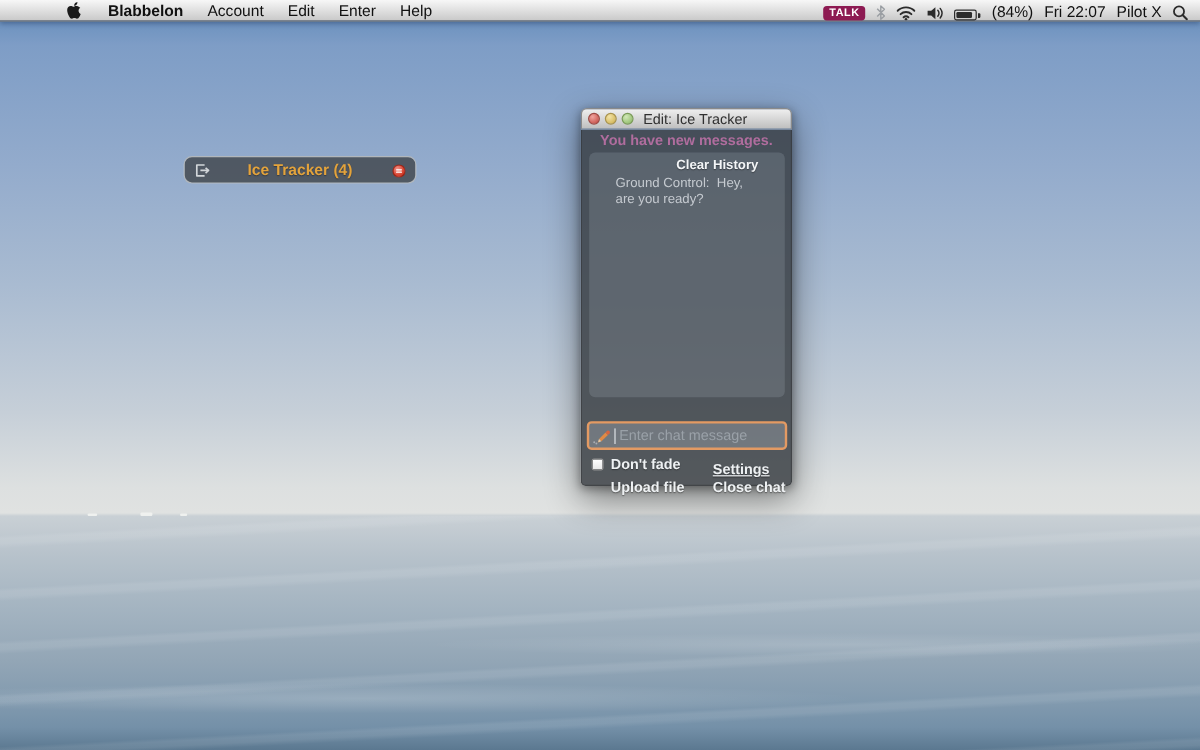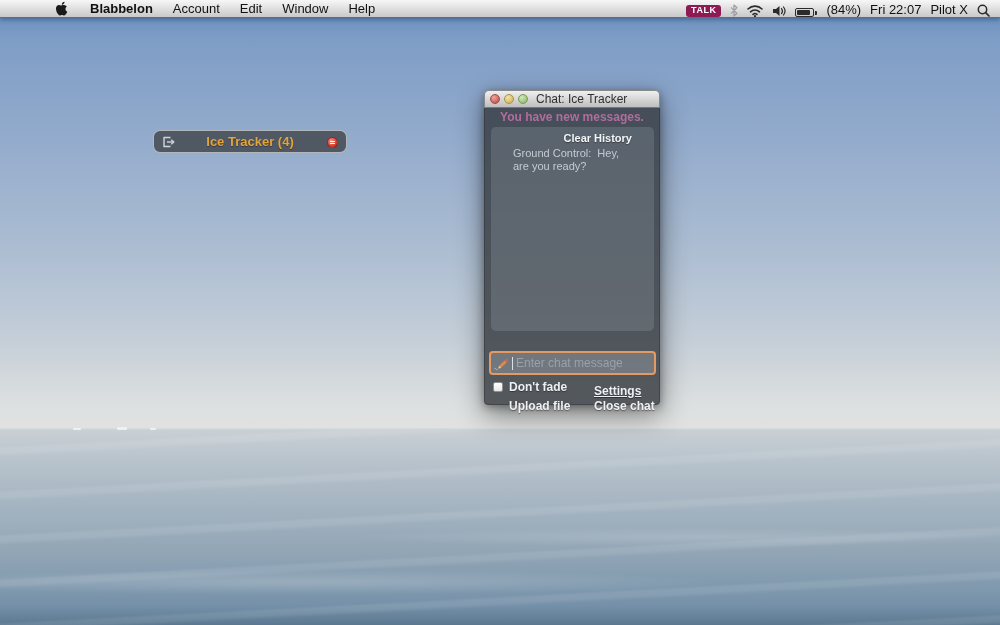--- a/index.html
+++ b/index.html
@@ -179,21 +179,21 @@
         <span>
           <svg width="13" height="15" viewBox="0 0 16 18">
             <path fill="#1a1a1a" d="M11.7,0.6c0.1,1-0.3,2-0.9,2.7C10.2,4,9.2,4.6,8.3,4.5C8.2,3.5,8.6,2.6,9.2,1.9C9.8,1.2,10.9,0.7,11.7,0.6z"></path>
             <path fill="#1a1a1a" d="M14.6,6.6c-0.9,0.6-1.7,1.6-1.7,3c0,1.6,1,2.7,2.2,3.3c-0.3,0.9-0.7,1.8-1.3,2.7c-0.7,1-1.5,2.1-2.6,2.1c-1,0-1.4-0.6-2.6-0.6c-1.2,0-1.6,0.6-2.6,0.6c-1.1,0-1.9-1.1-2.6-2.1C2,13.6,1.2,11,1.2,8.9c0-2.7,1.8-4.2,3.6-4.2c1,0,1.9,0.7,2.6,0.7c0.6,0,1.7-0.8,2.9-0.8C11.1,4.6,13.2,4.8,14.6,6.6z"></path>
           </svg>
         </span>
       </div>
       <div class="menu-item app-title">Blabbelon</div>
       <div class="menu-item">Account</div>
       <div class="menu-item">Edit</div>
-      <div class="menu-item">Window</div>
+      <div class="menu-item">Enter</div>
       <div class="menu-item">Help</div>
     </div>
     <div class="menubar-right">
       <span class="talk-badge">TALK</span>
       <span class="status-icon">
         <svg width="8" height="13" viewBox="0 0 8 13">
           <path d="M1,3.3 L7,9.3 L4,12 L4,1 L7,3.7 L1,9.7" stroke="#9a9ea3" stroke-width="1.2" fill="none" stroke-linejoin="round"></path>
         </svg>
       </span>
       <span class="status-icon">
@@ -243,21 +243,21 @@
       <span class="mute-line l2"></span>
     </span>
   </div>
 
 
   <div class="chat-window">
     <div class="titlebar">
       <span class="traffic tl-red"></span>
       <span class="traffic tl-yellow"></span>
       <span class="traffic tl-green"></span>
-      <span class="win-title">Chat: Ice Tracker</span>
+      <span class="win-title">Edit: Ice Tracker</span>
     </div>
     <div class="win-body">
       <div class="new-msg-banner">You have new messages.</div>
 
       <div class="history">
         <div class="clear-history">Clear History</div>
         <div class="chat-message">Ground Control:  Hey, are you ready?</div>
       </div>
 
       <div class="chat-input-row">

